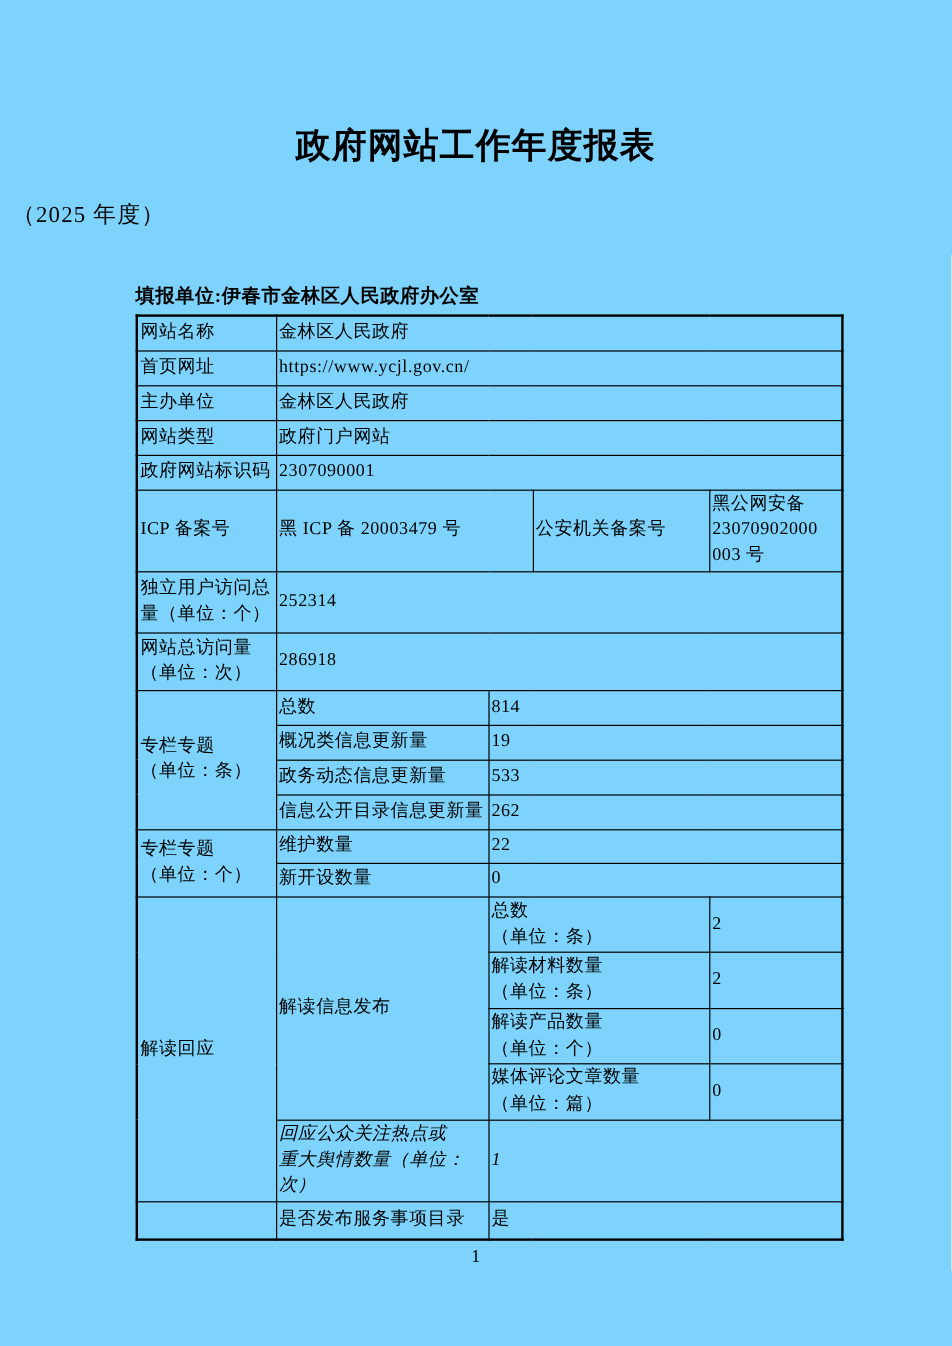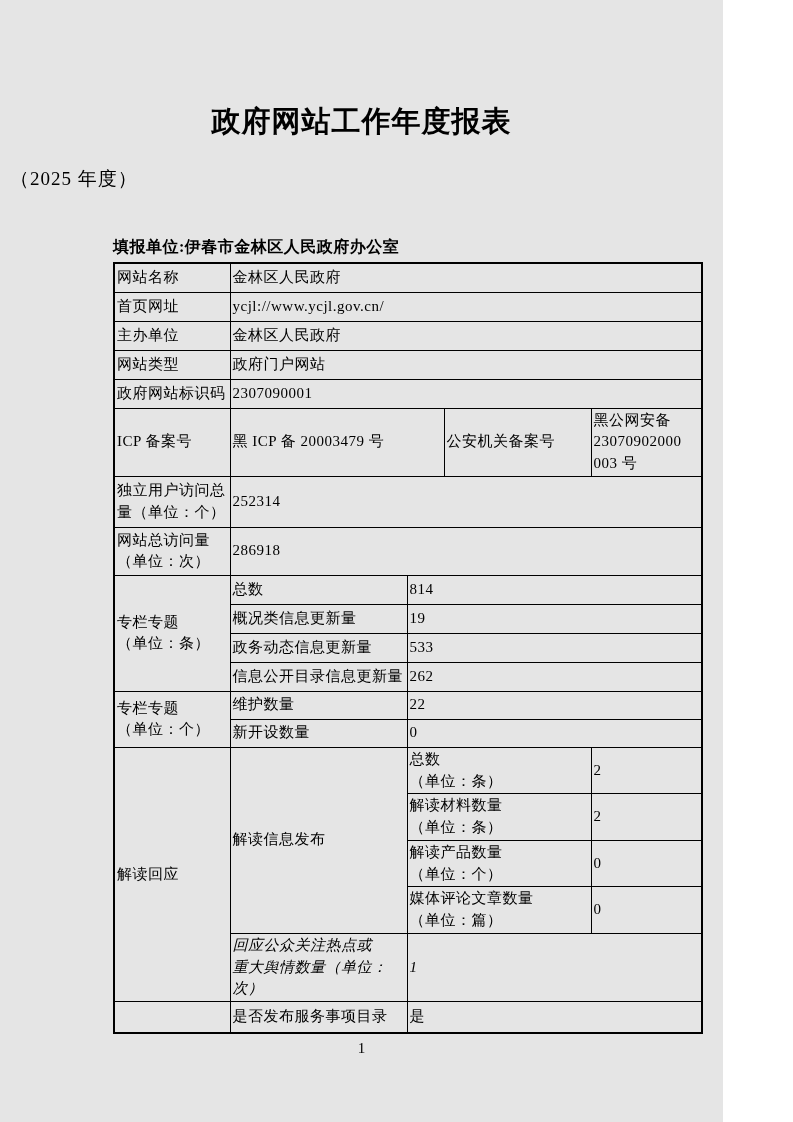--- a/index.html
+++ b/index.html
@@ -1,20 +1,20 @@
 <!DOCTYPE html>
 <html><head>
 <meta charset="utf-8">
 <style>
   html, body { margin: 0; padding: 0; background: #ffffff; }
   .page {
     position: relative;
-    width: 723px;
+    width: 793px;
     height: 1122px;
-    background: #e5e5e5;
+    background: #7dd3fc;
     color: #000000;
     font-family: "Liberation Serif", "DejaVu Serif", serif;
     overflow: hidden;
   }
   .title {
     position: absolute;
     top: 102px;
     left: 0;
     width: 100%;
     text-align: center;
@@ -97,21 +97,21 @@
     </colgroup>
 
     <tbody>
         <tr class="h29">
       <td>网站名称</td>
       <td colspan="4">金林区人民政府</td>
     </tr>
 
     <tr class="h29">
       <td>首页网址</td>
-      <td colspan="4">ycjl://www.ycjl.gov.cn/</td>
+      <td colspan="4">https://www.ycjl.gov.cn/</td>
     </tr>
 
     <tr class="h29">
       <td>主办单位</td>
       <td colspan="4">金林区人民政府</td>
     </tr>
 
     <tr class="h29">
       <td>网站类型</td>
       <td colspan="4">政府门户网站</td>

